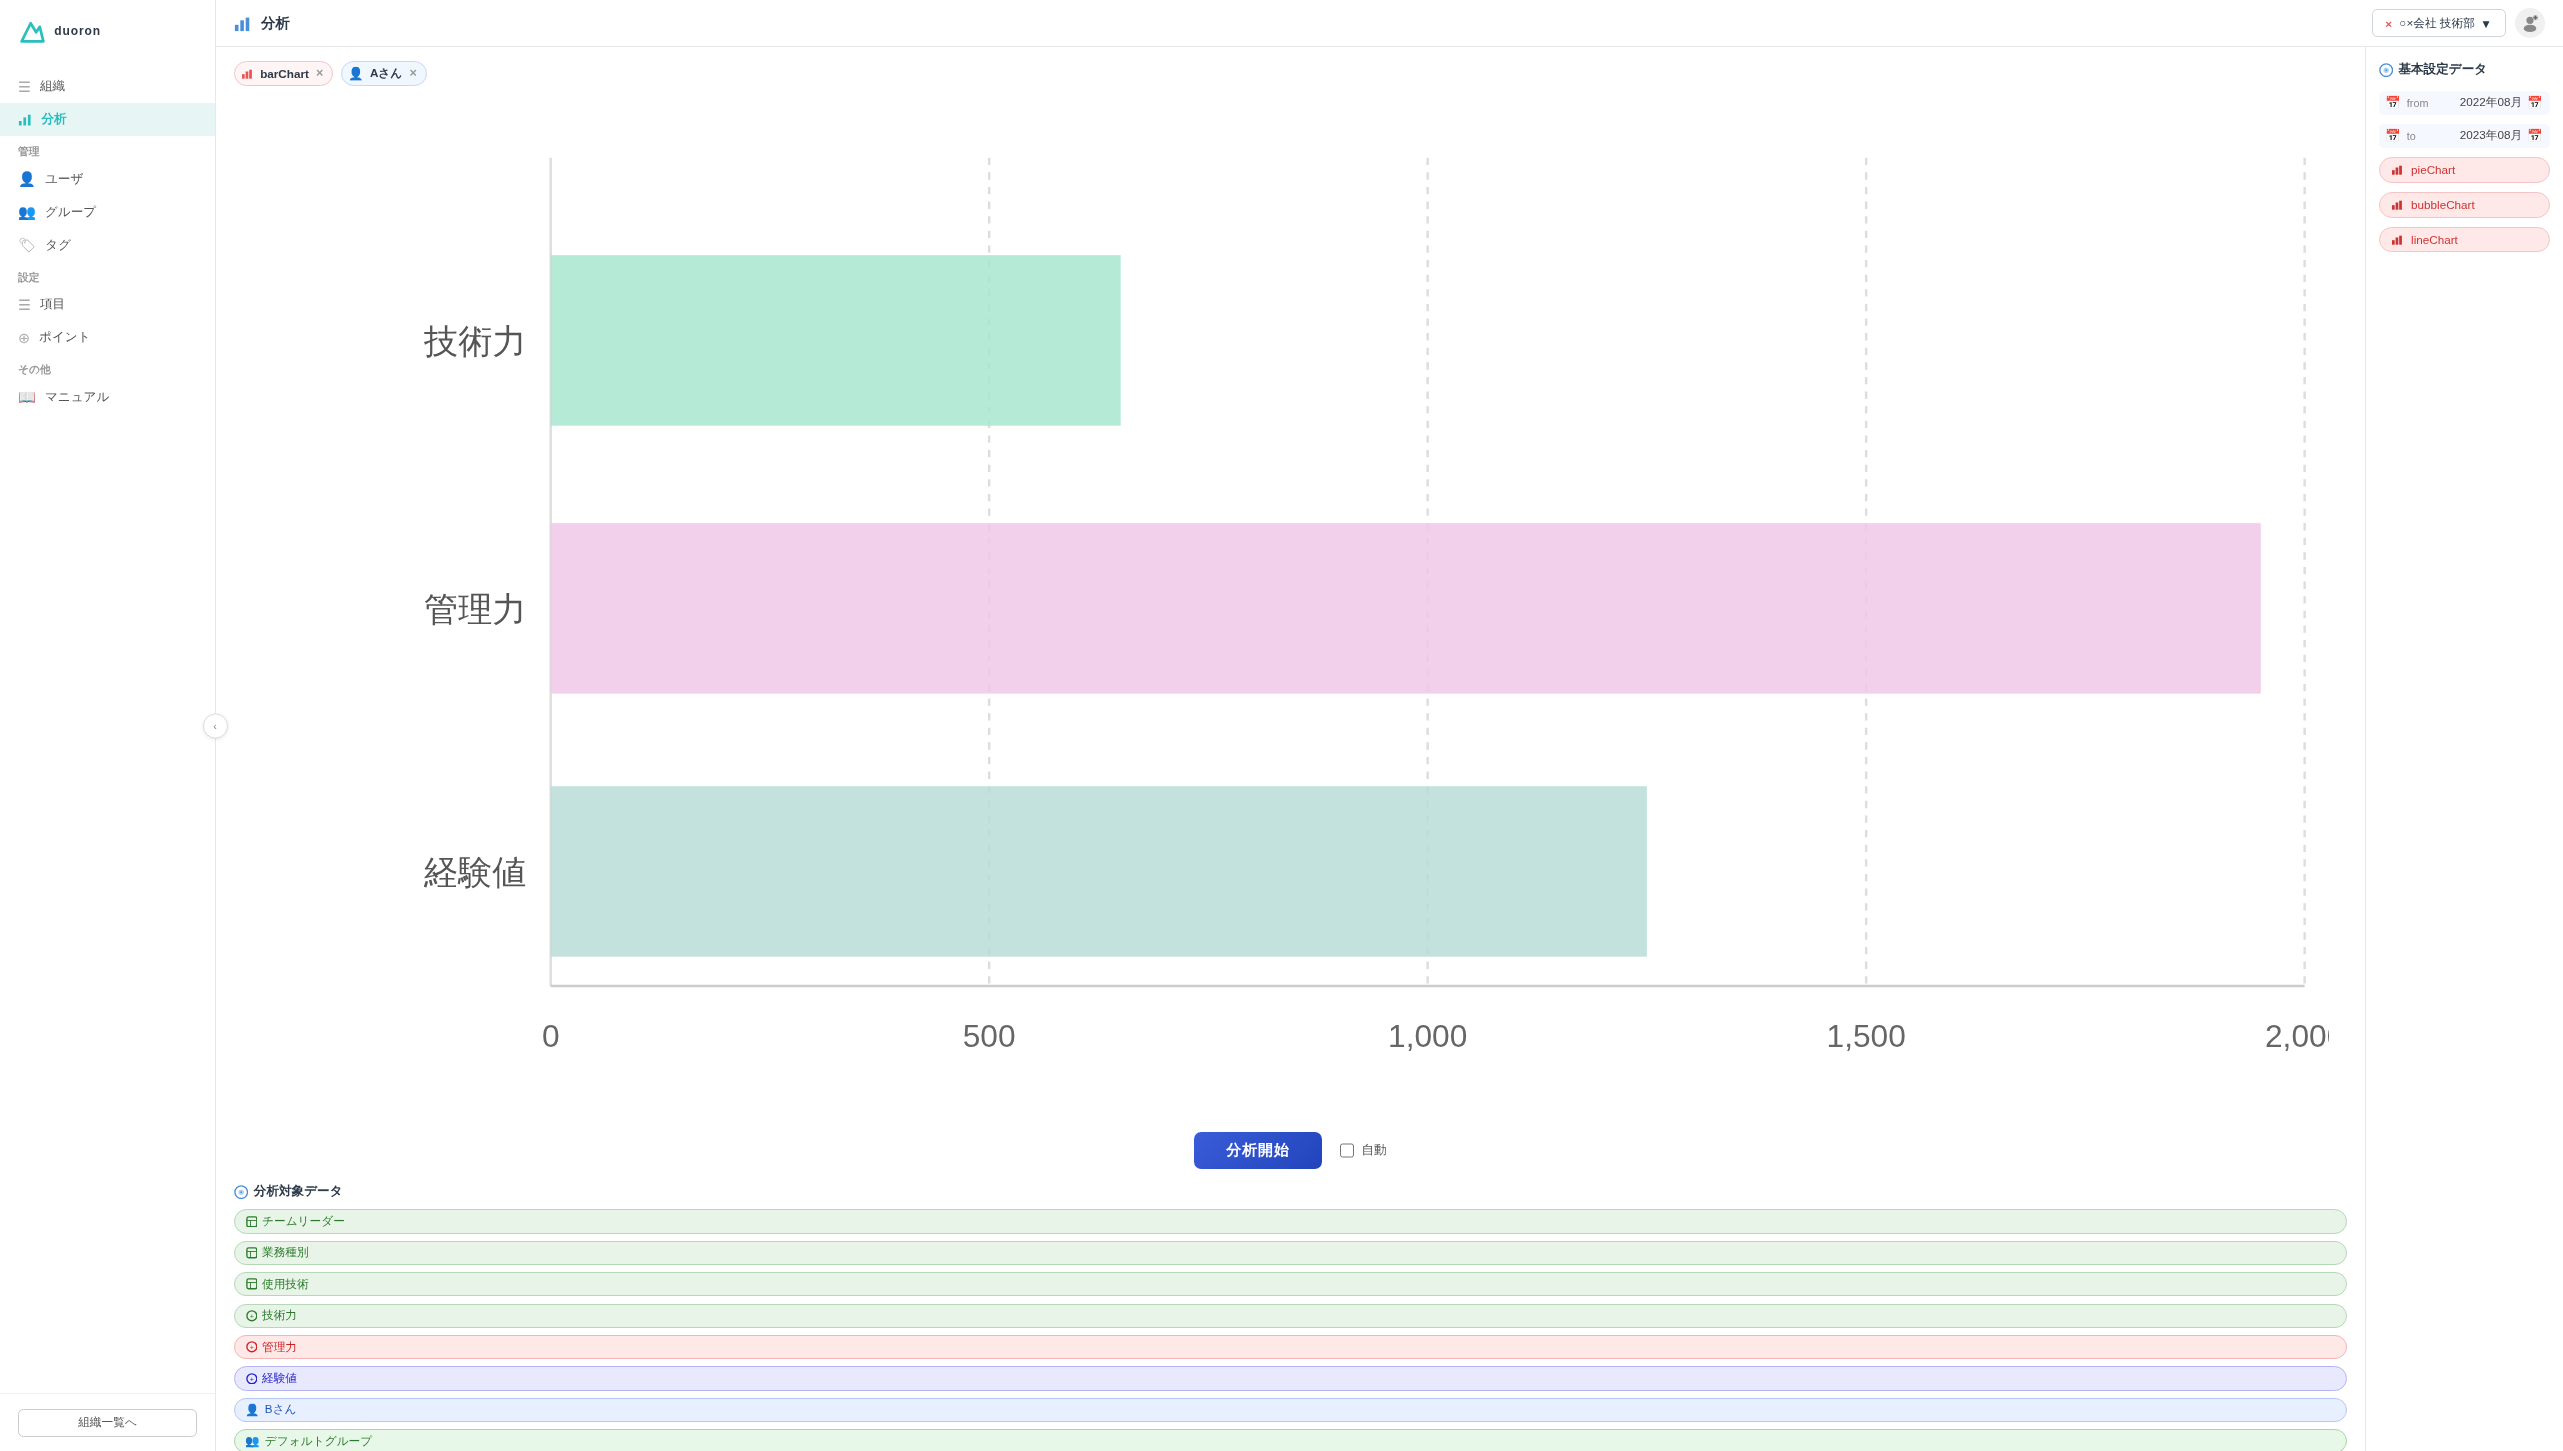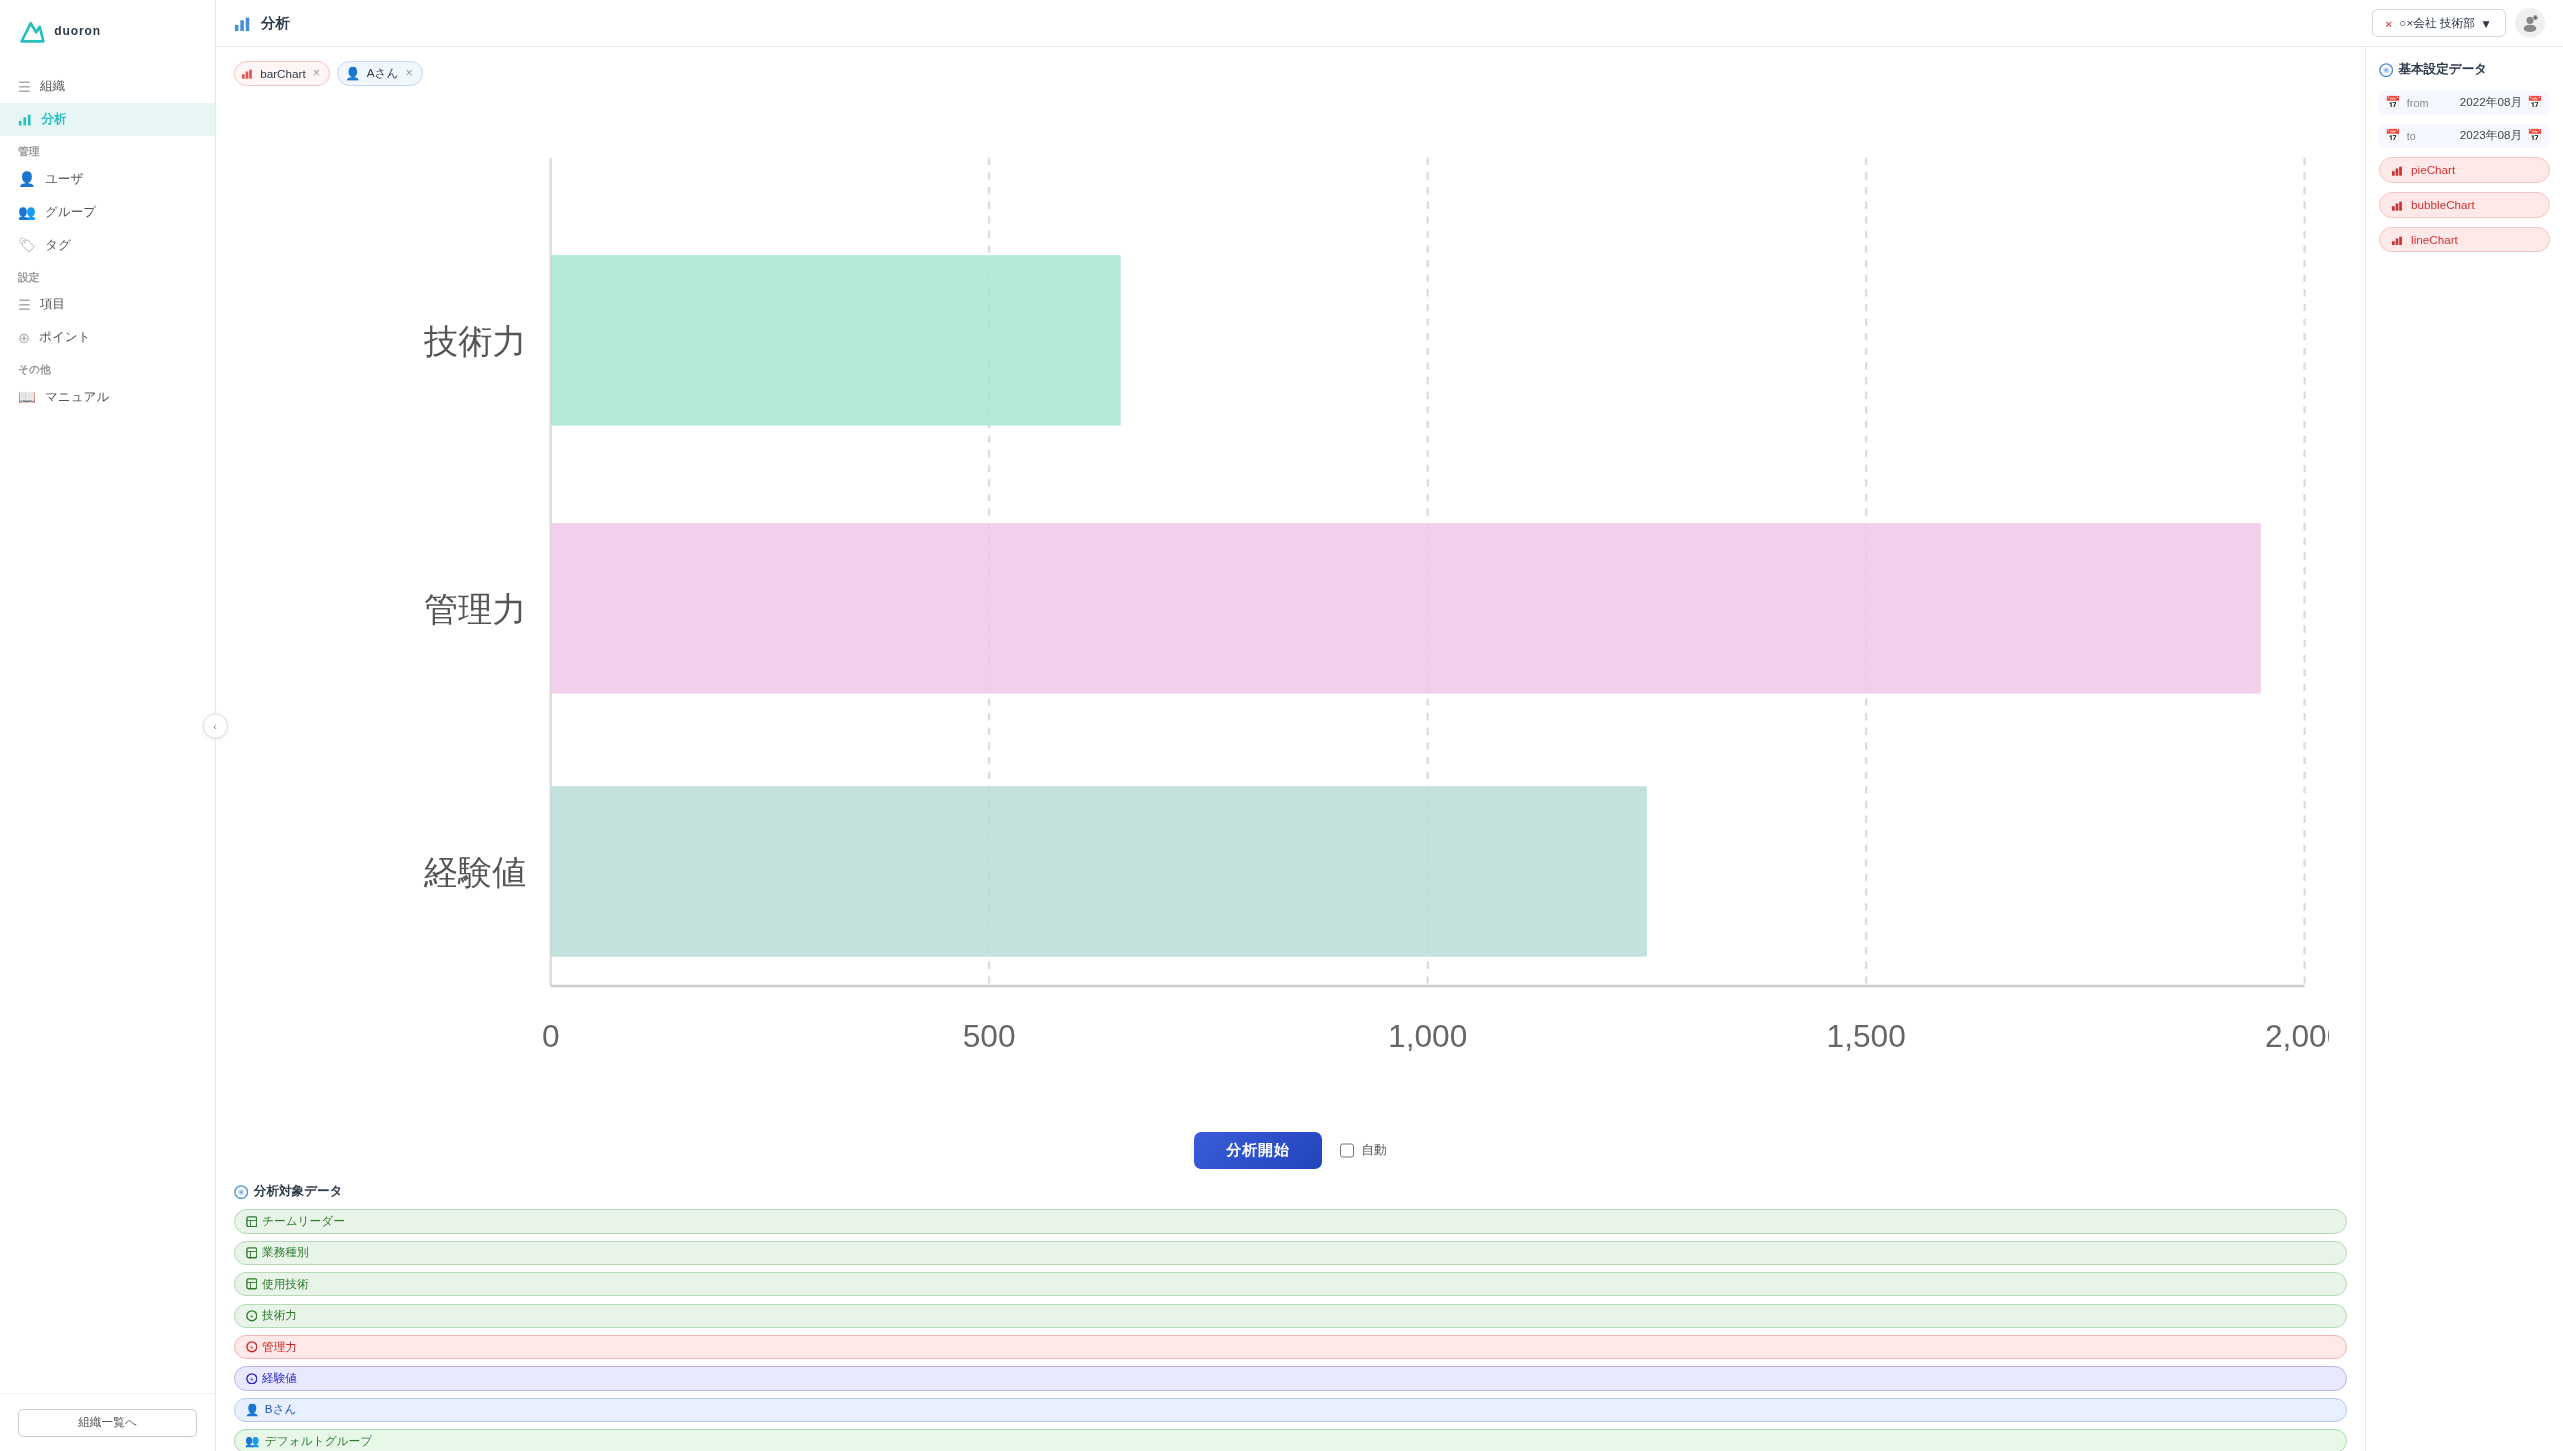--- a/index.html
+++ b/index.html
@@ -149,20 +149,21 @@
       overflow-y: auto;
       background: #fff;
     }
 
     
     .filter-tags {
       display: flex;
       gap: 7.2px;
       flex-wrap: wrap;
       margin-bottom: 14.4px;
+      font-weight: bold;
     }
     .filter-tag {
       display: flex;
       align-items: center;
       gap: 5.4px;
       background: #fff5f5;
       border: 0.9px solid #f5c5c5;
       border-radius: 18px;
       padding: 3.6px 9px 3.6px 7.2px;
       font-size: 11.7px;
@@ -288,21 +289,20 @@
       color: #444;
       background: #f5f8ff;
       border-radius: 5.4px;
       padding: 4.5px 7.2px;
     }
     .date-row .cal-icon { font-size: 12.6px; color: #5588ee; }
     .date-row .date-text { flex: 1; text-align: right; }
     .date-row .cal-btn { font-size: 12.6px; color: #5588ee; cursor: pointer; }
     .chart-type-btn {
       display: flex;
-      align-items: center;
       gap: 7.2px;
       background: #ffe8e8;
       border: 0.9px solid #f5c5c5;
       border-radius: 18px;
       padding: 5.4px 12.6px;
       font-size: 11.7px;
       color: #cc3333;
       cursor: pointer;
       font-weight: 500;
     }

